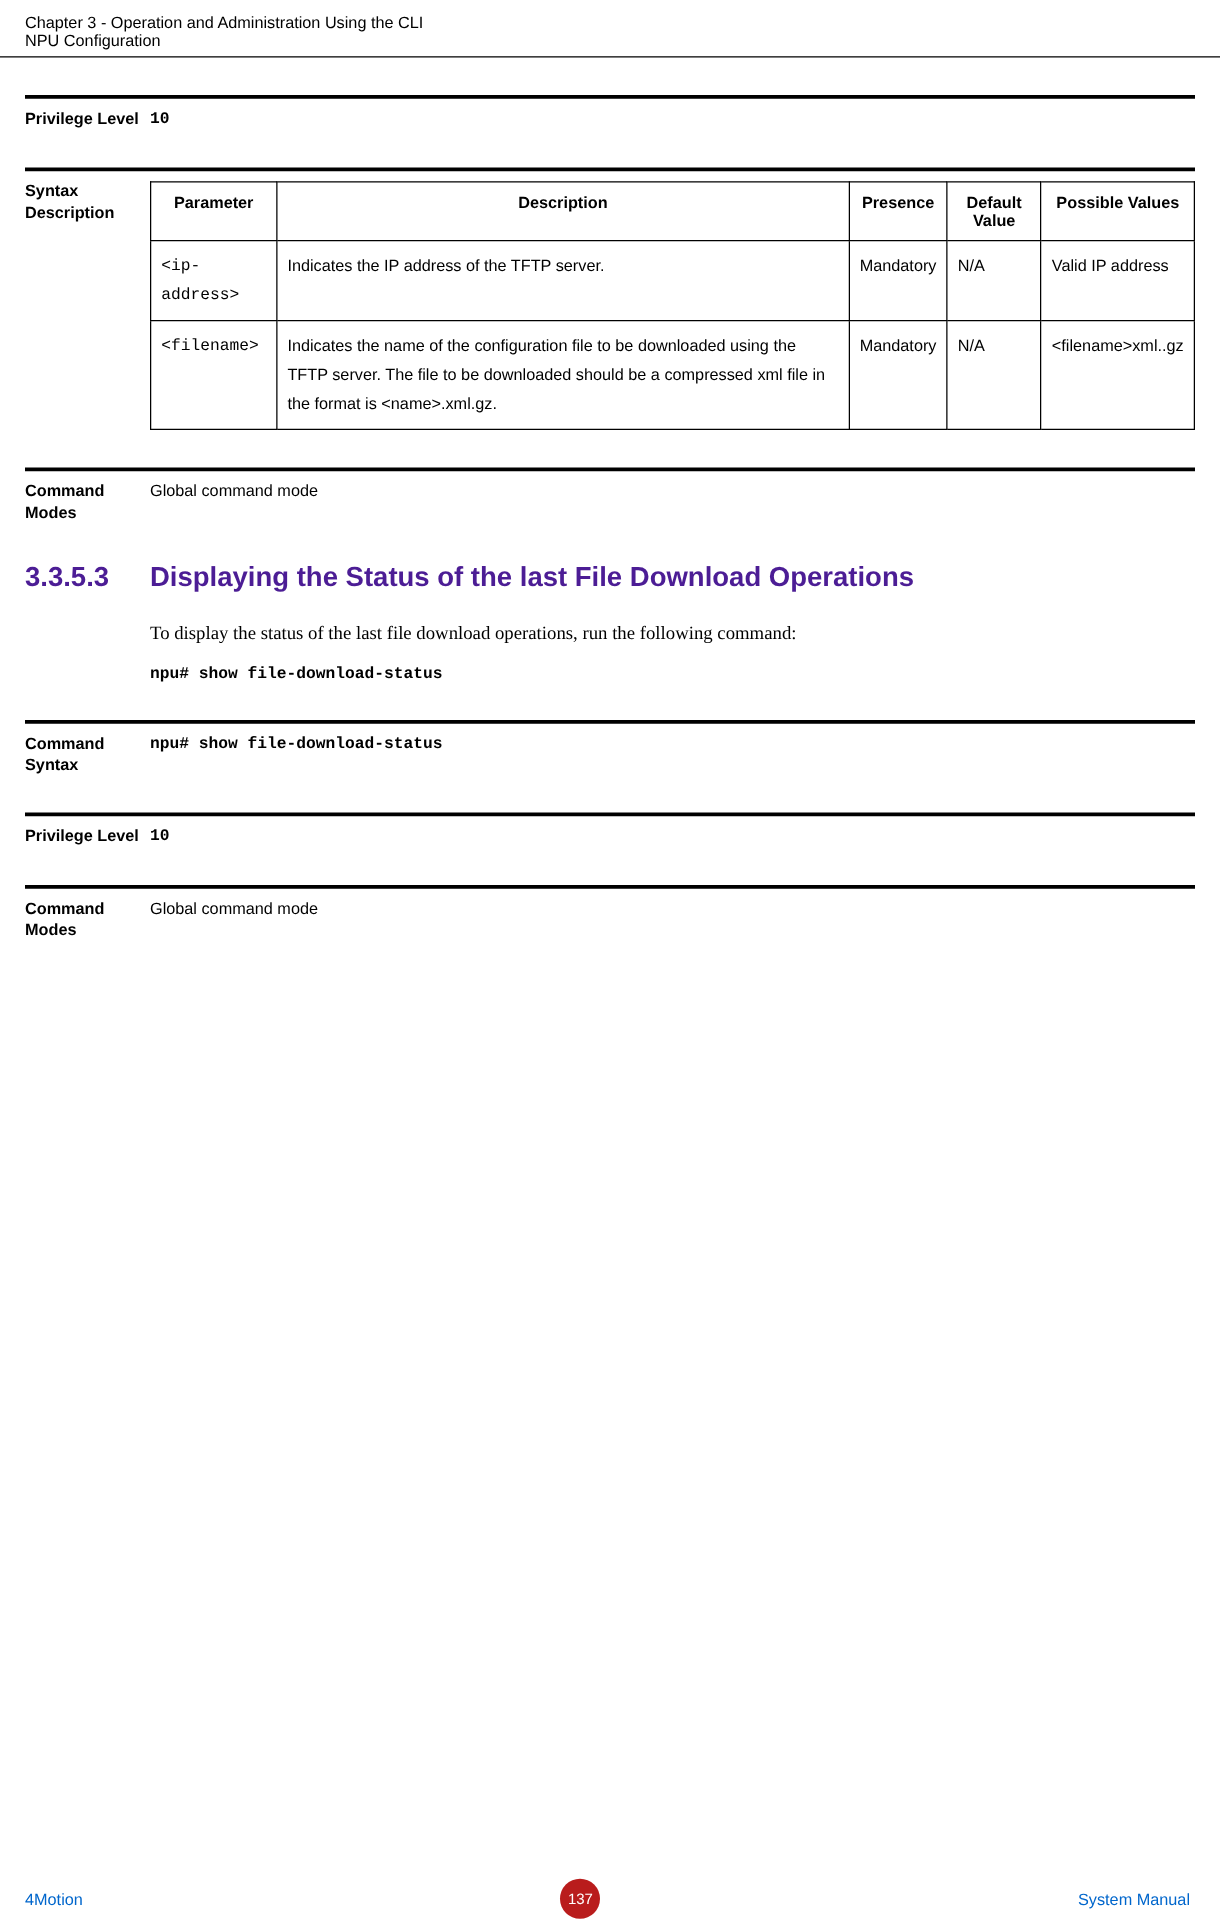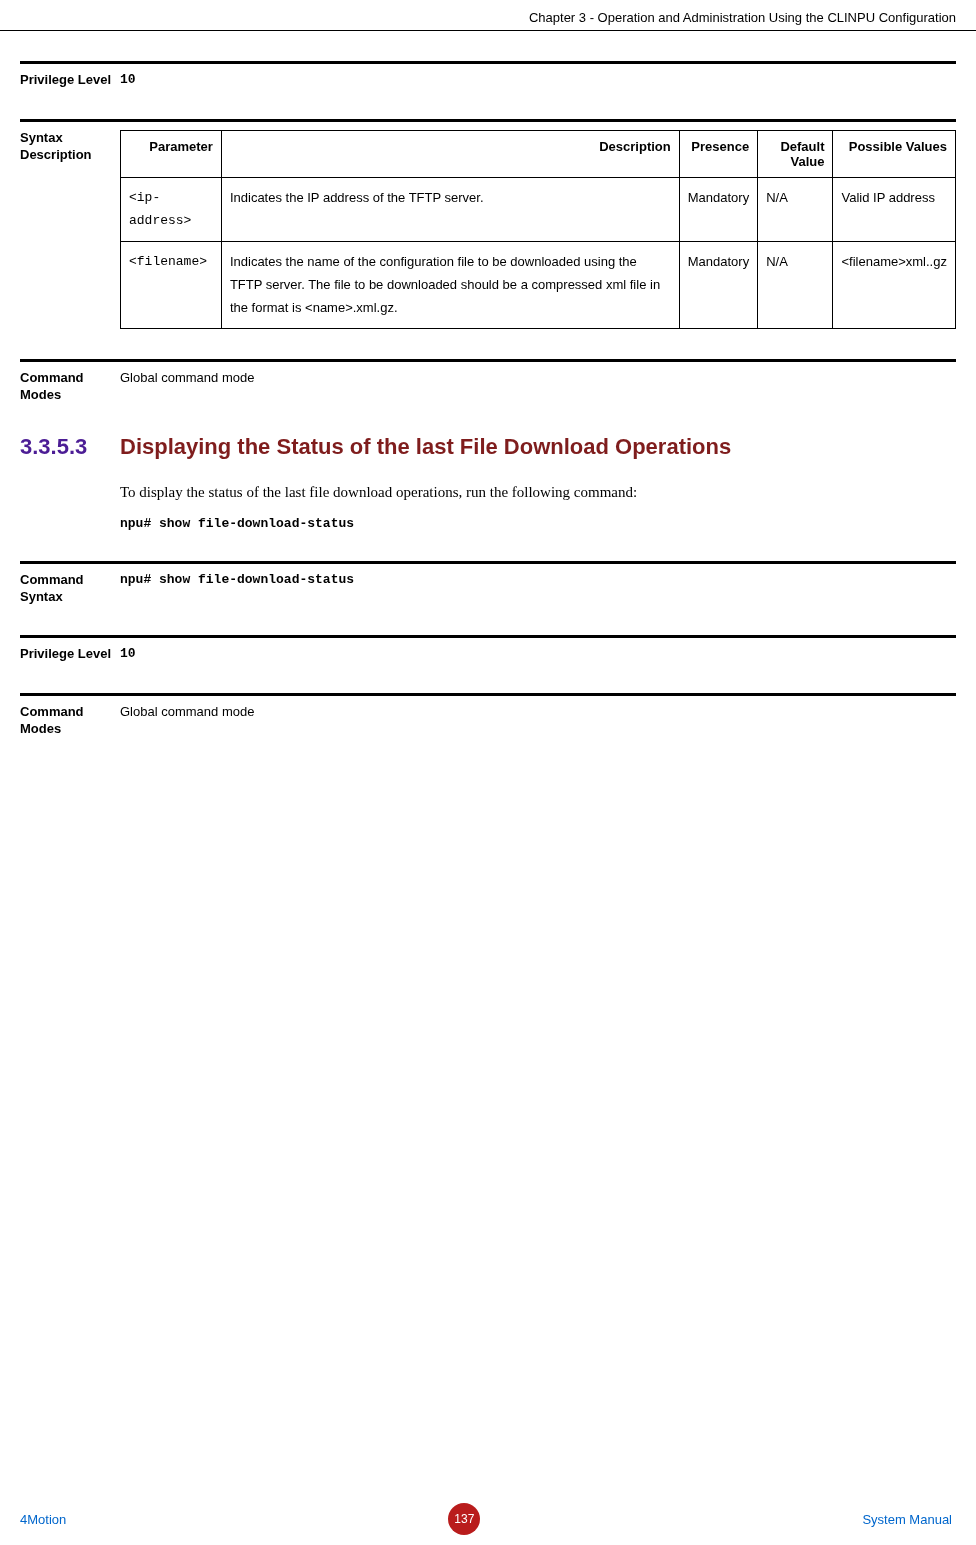--- a/index.html
+++ b/index.html
@@ -12,24 +12,25 @@
       font-size: 14px;
       color: #000;
       background: #fff;
       width: 976px;
       height: 1545px;
       position: relative;
       padding: 0;
     }
     .header {
       display: flex;
-      justify-content: flex-end;
-      padding: 10px 20px 5px 36px;
+      justify-content: space-between;
+      padding: 10px 20px 5px 20px;
       border-bottom: 1px solid #000;
       font-size: 13px;
+      flex-direction: column;
     }
     .content {
       padding: 0 20px;
     }
     .section-block {
       margin-top: 30px;
       margin-bottom: 20px;
     }
     .block-row {
       display: flex;
@@ -55,21 +56,21 @@
     }
     .syntax-table {
       border: 1px solid #000;
       border-collapse: collapse;
       width: 100%;
       font-size: 13px;
     }
     .syntax-table th {
       border: 1px solid #000;
       padding: 8px;
-      text-align: right;
+      text-align: center;
       font-weight: bold;
       vertical-align: top;
     }
     .syntax-table td {
       border: 1px solid #000;
       padding: 8px;
       vertical-align: top;
       line-height: 1.8;
     }
     .mono {
@@ -84,21 +85,21 @@
     .heading-num {
       font-size: 22px;
       font-weight: bold;
       color: #4c1d95;
       width: 100px;
       flex-shrink: 0;
     }
     .heading-text {
       font-size: 22px;
       font-weight: bold;
-      color: #7f1d1d;
+      color: #4c1d95;
     }
     .body-text {
       margin-left: 100px;
       font-family: Georgia, serif;
       font-size: 15px;
       line-height: 1.6;
       margin-bottom: 12px;
     }
     .body-code {
       margin-left: 100px;

